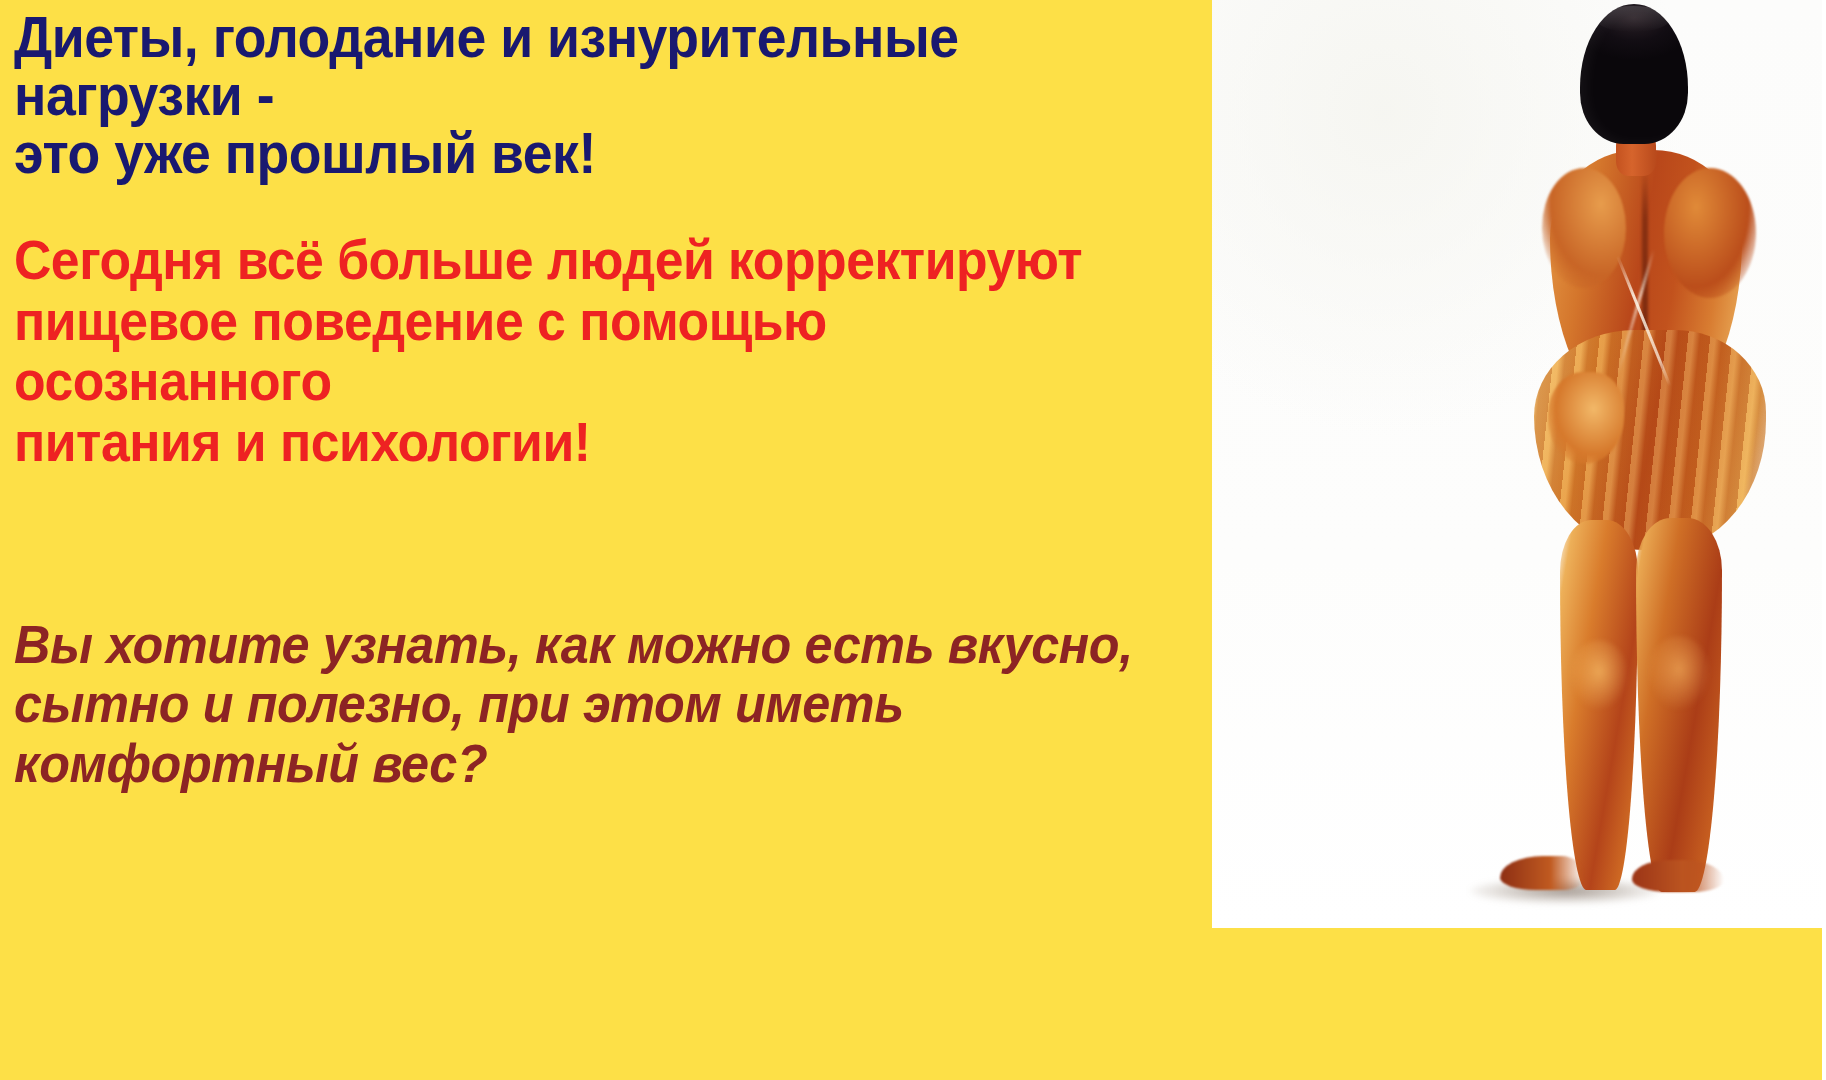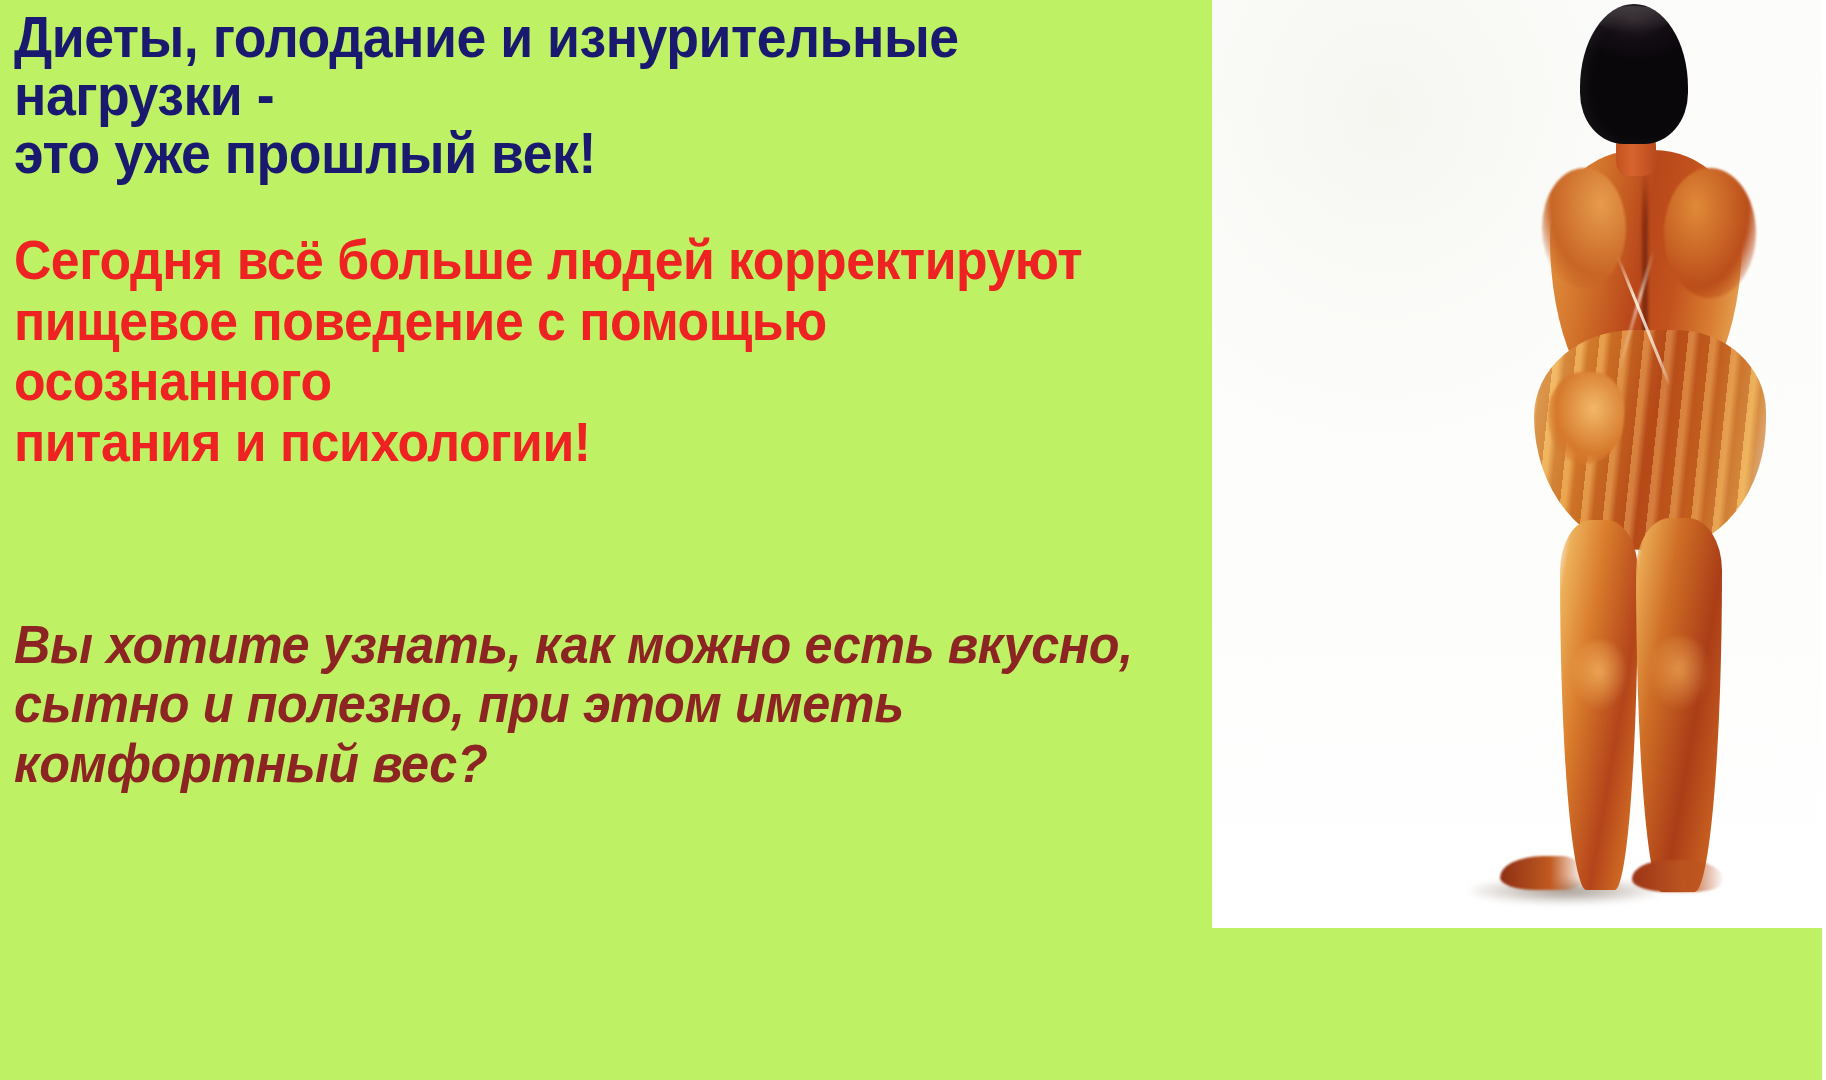--- a/index.html
+++ b/index.html
@@ -8,21 +8,21 @@
     padding: 0;
     background: #ffffff;
   }
   body {
     font-family: "Liberation Sans", "DejaVu Sans", sans-serif;
   }
   .slide {
     position: relative;
     width: 1822px;
     height: 1080px;
-    background: #bef264;
+    background: #fde047;
     overflow: hidden;
   }
 
   
   .photo-panel {
     position: absolute;
     left: 1212px;
     top: 0;
     width: 614px;
     height: 928px;

